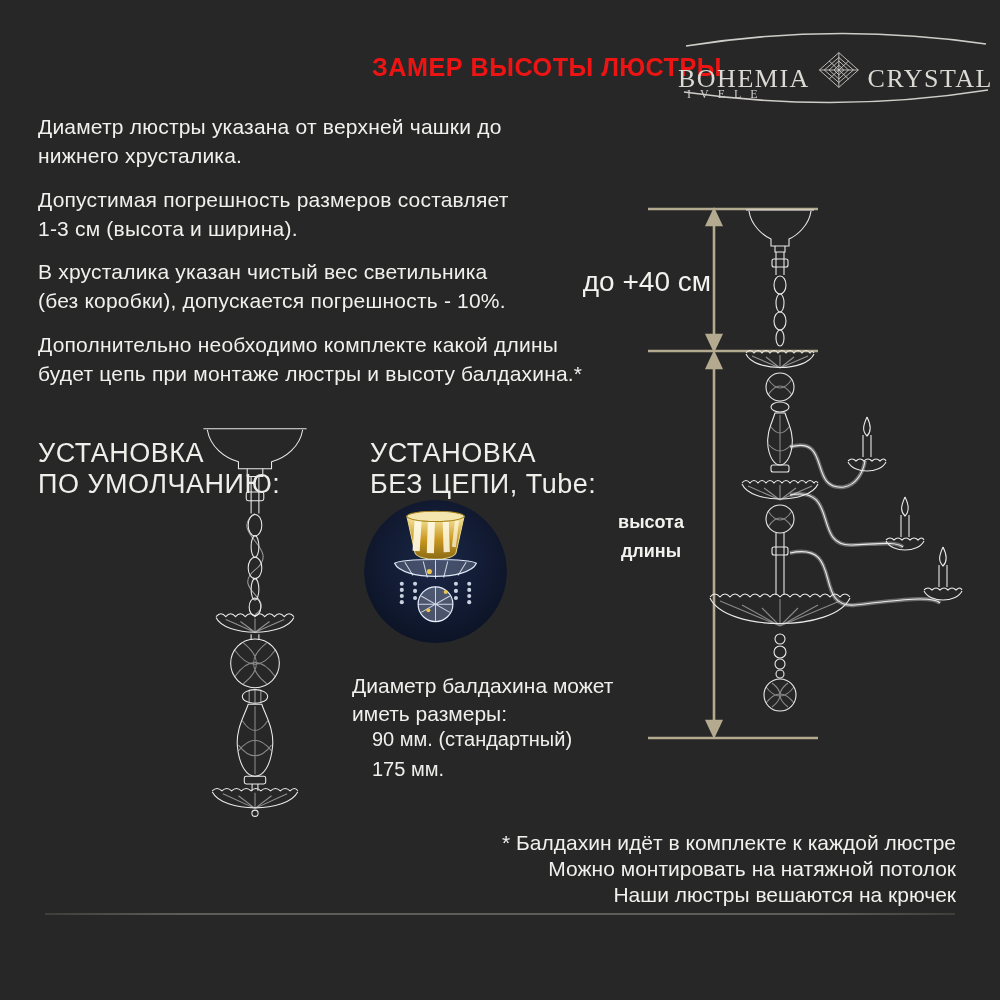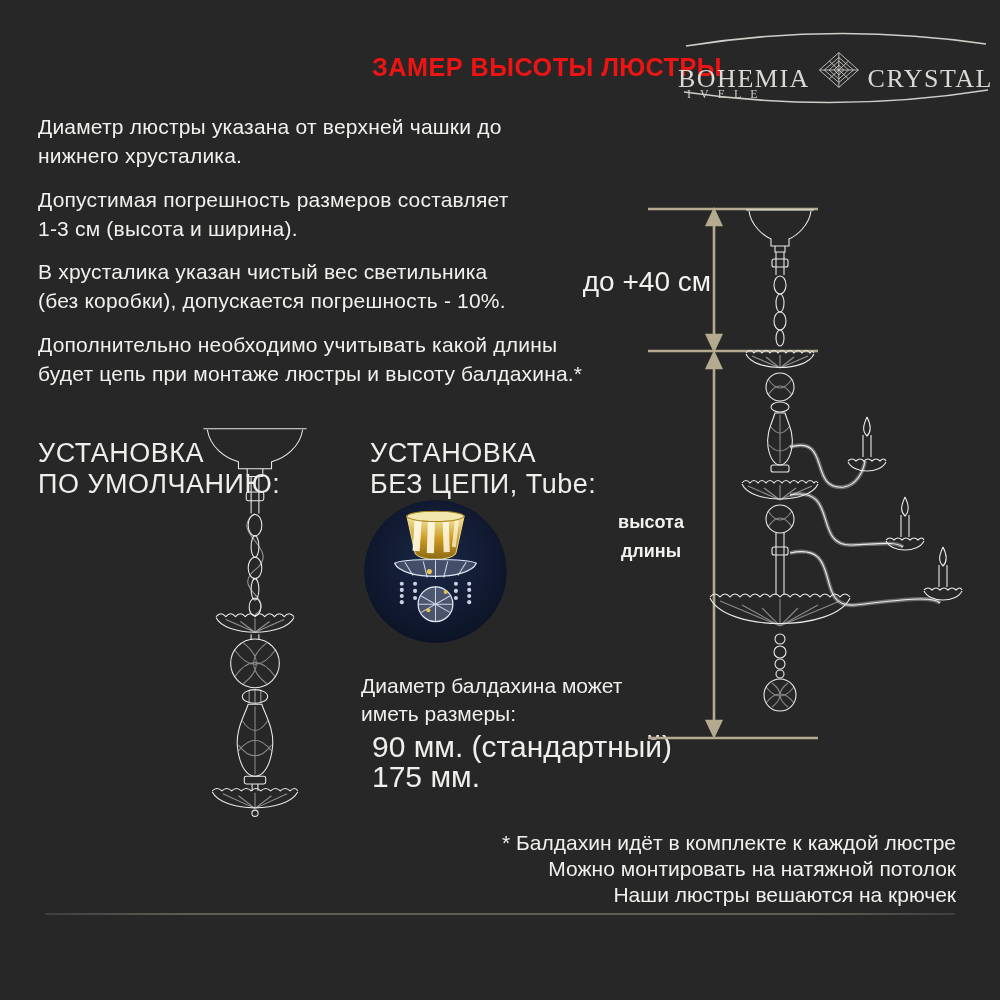--- a/index.html
+++ b/index.html
@@ -25,22 +25,22 @@
   .chain-val{left:575px;top:266px;width:136px;text-align:right;font-size:28px;color:#f2f2ef;}
   .height-label{left:590px;top:508px;width:122px;text-align:center;font-size:18px;
                 font-weight:bold;line-height:29px;color:#f2f2ef;}
   
   .section-title{font-size:27px;line-height:31px;letter-spacing:.5px;color:#eeeeea;}
   .sec-default{left:38px;top:438px;}
   .sec-tube{left:370px;top:438px;}
   
   .tube-photo{left:364px;top:500px;width:143px;height:143px;border-radius:50%;overflow:hidden;}
   
-  .canopy-intro{left:361px;top:672px;font-size:21px;line-height:28px;}
-  .canopy-sizes{left:372px;top:724px;font-size:30px;line-height:30px;margin-top:8px;}
+  .canopy-intro{left:352px;top:672px;font-size:21px;line-height:28px;}
+  .canopy-sizes{left:372px;top:724px;font-size:20px;line-height:30px;}
   
   .footnotes{right:44px;top:830px;text-align:right;font-size:21px;line-height:26px;color:#f0f0ed;}
   .divider{left:45px;top:913px;width:910px;height:2px;
            background:linear-gradient(90deg,#3e3e3b,#5e5e58 15%,#5e5e58 85%,#3e3e3b);}
   svg{display:block;}
 </style>
 </head>
 <body>
 
 <div id="canvas">
@@ -75,21 +75,21 @@
   </div>
   <div class="abs para p2">
     <div>Допустимая погрешность размеров составляет</div>
     <div>1-3 см (высота и ширина).</div>
   </div>
   <div class="abs para p3">
     <div>В хрусталика указан чистый вес светильника</div>
     <div>(без коробки), допускается погрешность - 10%.</div>
   </div>
   <div class="abs para p4">
-    <div>Дополнительно необходимо учитывать какой длины</div>
+    <div>Дополнительно необходимо комплекте какой длины</div>
     <div>будет цепь при монтаже люстры и высоту балдахина.*</div>
   </div>
 
   <div class="abs chain-val">до +40 см</div>
 
   <div class="abs height-label">
     <div>высота</div>
     <div>длины</div>
   </div>
 

